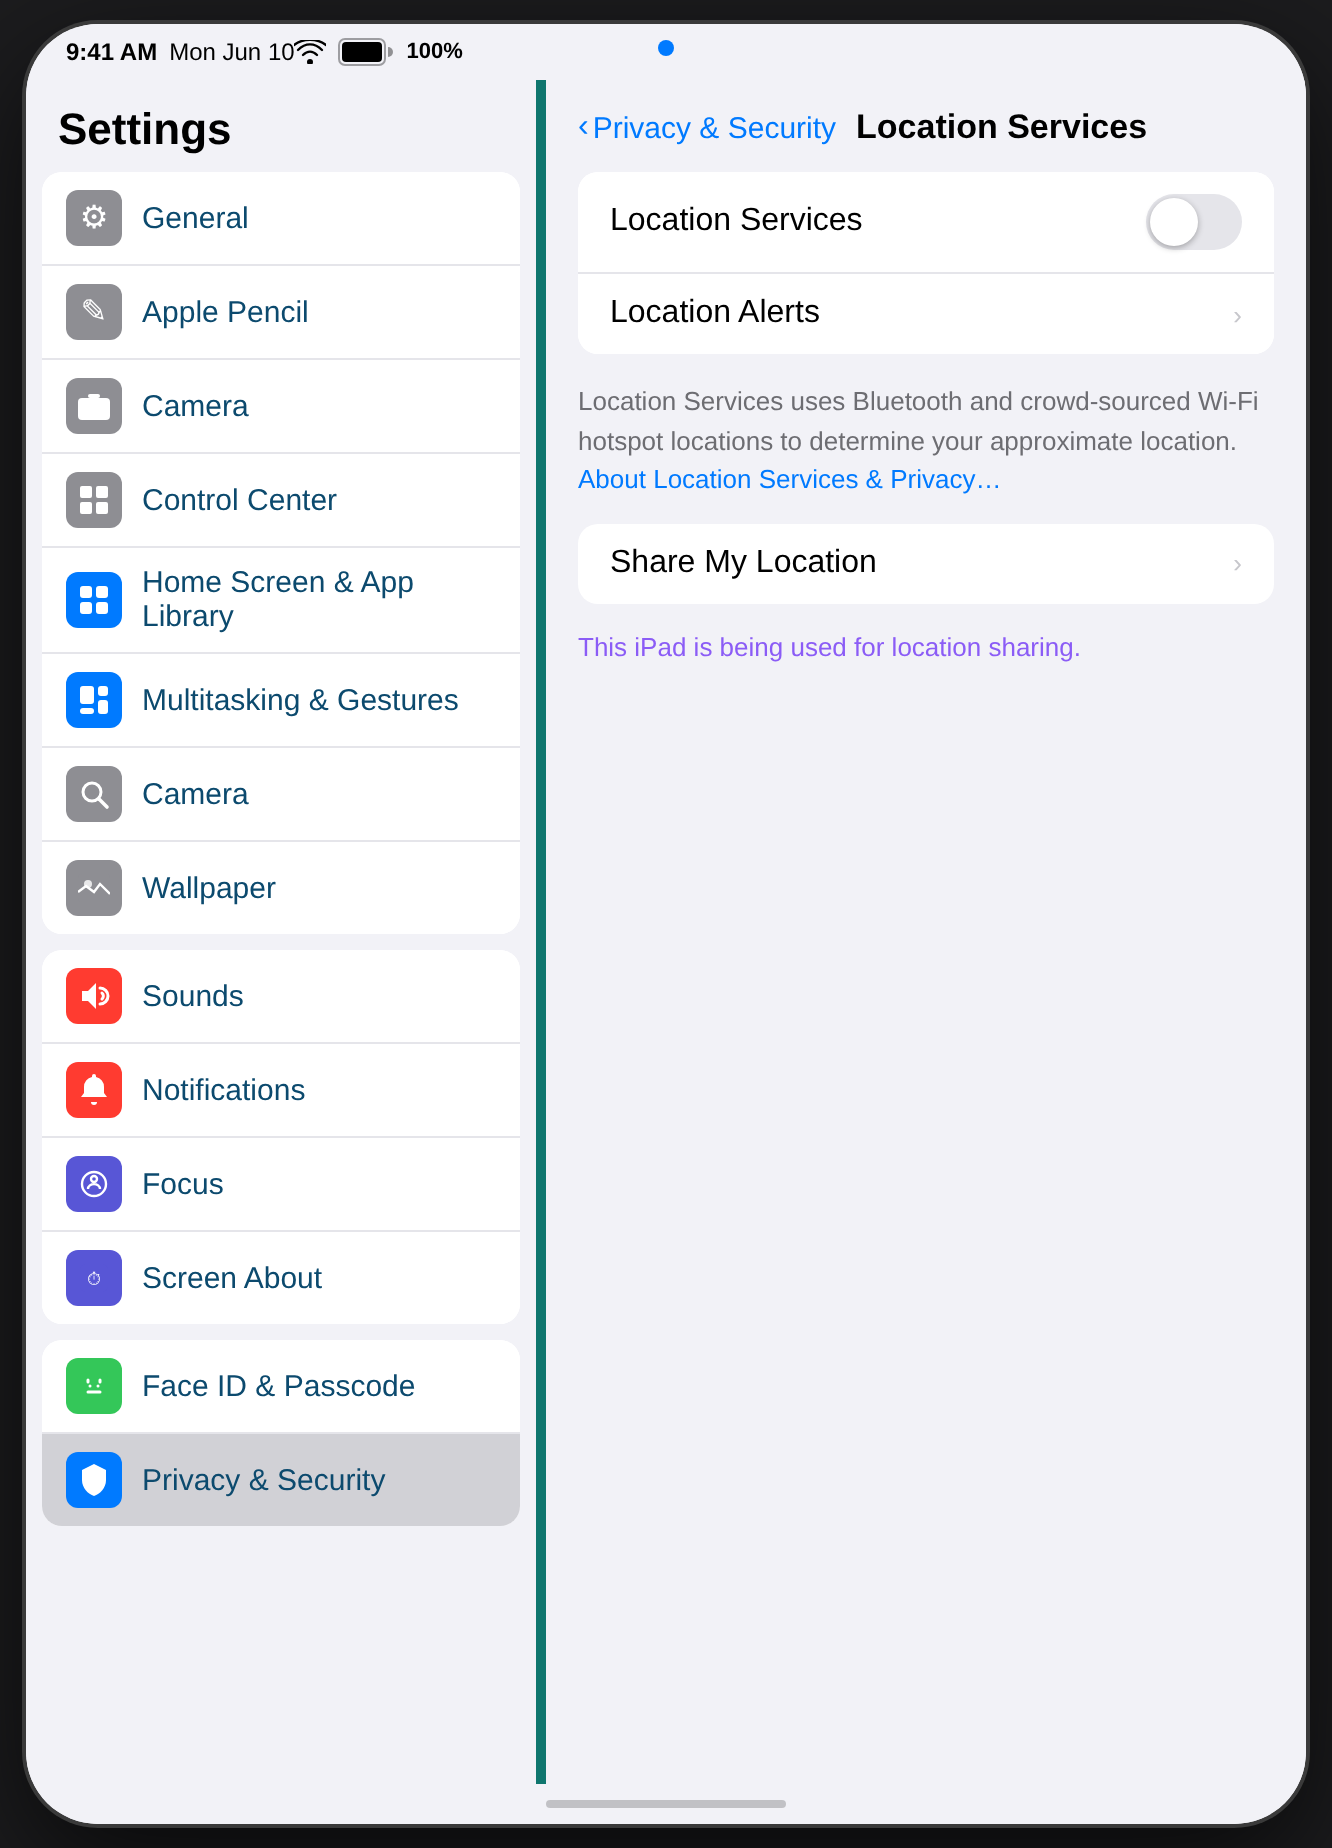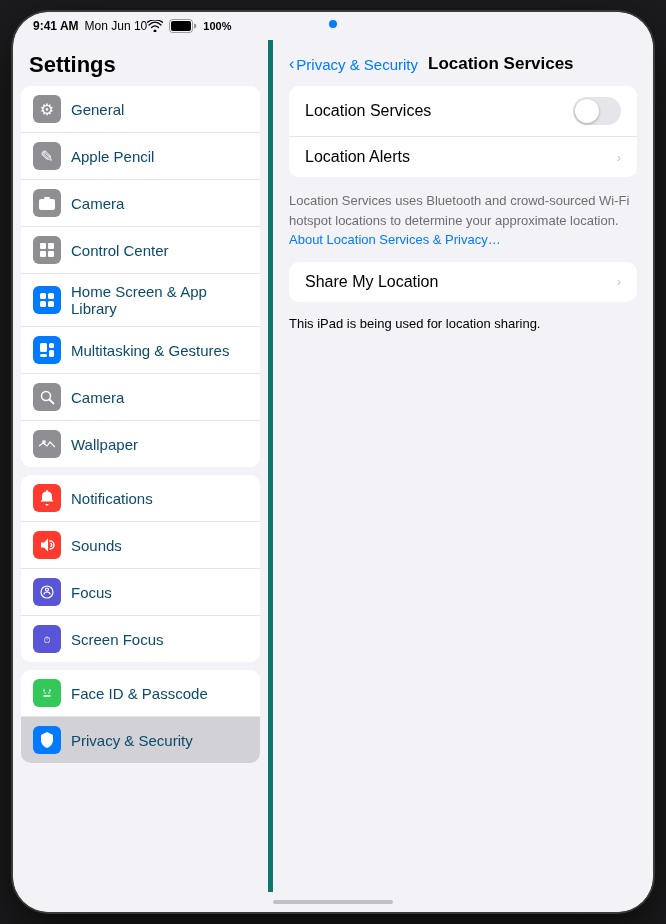--- a/index.html
+++ b/index.html
@@ -197,21 +197,21 @@
       padding: 6px 16px 12px;
       line-height: 1.5;
     }
     .detail-description a {
       color: #007aff;
       text-decoration: none;
     }
 
     .detail-sub-text {
       font-size: 13px;
-      color: #000000;
+      color: #8b5cf6;
       padding: 6px 16px 10px;
     }
 
     
     .home-indicator {
       height: 20px;
       display: flex;
       align-items: center;
       justify-content: center;
       background: #f2f2f7;
@@ -349,54 +349,54 @@
                   <circle cx="5" cy="5" r="2" fill="white" fill-opacity="0.8"></circle>
                   <path d="M0 9l4-3 4 3 3-4 5 5" stroke="white" stroke-width="1.2" fill="none"></path>
                 </svg>
             </div>
             <span class="item-label">Wallpaper</span>
           </div>
         </div>
 
         <div class="sidebar-group">
           <div class="sidebar-item">
-            <div class="item-icon icon-notif">
-              <svg width="14" height="16" viewBox="0 0 14 16" fill="white">
-                  <path d="M7 0a1 1 0 0 1 1 1v.5A5 5 0 0 1 12 6.5v3l1.5 2h-13L2 9.5v-3A5 5 0 0 1 6 1.5V1a1 1 0 0 1 1-1z"></path>
-                  <path d="M5.5 14a1.5 1.5 0 0 0 3 0" fill="white"></path>
-                </svg>
-            </div>
-            <span class="item-label">Notifications</span>
-          </div>
-          <div class="sidebar-item">
             <div class="item-icon icon-sounds">
               <svg width="16" height="14" viewBox="0 0 16 14" fill="white">
                   <path d="M2 4.5h3l4-4v13l-4-4H2z"></path>
                   <path d="M11 3a4 4 0 0 1 0 8" stroke="white" stroke-width="1.5" fill="none" stroke-linecap="round"></path>
                   <path d="M12 5.5a2 2 0 0 1 0 3" stroke="white" stroke-width="1.5" fill="none" stroke-linecap="round"></path>
                 </svg>
             </div>
             <span class="item-label">Sounds</span>
           </div>
           <div class="sidebar-item">
+            <div class="item-icon icon-notif">
+              <svg width="14" height="16" viewBox="0 0 14 16" fill="white">
+                  <path d="M7 0a1 1 0 0 1 1 1v.5A5 5 0 0 1 12 6.5v3l1.5 2h-13L2 9.5v-3A5 5 0 0 1 6 1.5V1a1 1 0 0 1 1-1z"></path>
+                  <path d="M5.5 14a1.5 1.5 0 0 0 3 0" fill="white"></path>
+                </svg>
+            </div>
+            <span class="item-label">Notifications</span>
+          </div>
+          <div class="sidebar-item">
             <div class="item-icon icon-focus">
               <svg width="14" height="14" viewBox="0 0 14 14" fill="white">
                   <path d="M7 1a6 6 0 1 0 0 12A6 6 0 0 0 7 1zm0 2a1.5 1.5 0 0 0 0 3 1.5 1.5 0 0 0 0-3zm-3 6.5c0-1.5 1.5-2.5 3-2.5s3 1 3 2.5" fill="none" stroke="white" stroke-width="1.2"></path>
                 </svg>
             </div>
             <span class="item-label">Focus</span>
           </div>
           <div class="sidebar-item">
             <div class="item-icon icon-screentime">
               <svg width="14" height="14" viewBox="0 0 14 14" fill="white">
                   <rect x="0" y="0" width="14" height="14" rx="3" fill="#5856d6"></rect>
                   <text x="7" y="10.5" text-anchor="middle" font-size="9" fill="white" font-family="sans-serif">⏱</text>
                 </svg>
             </div>
-            <span class="item-label">Screen Focus</span>
+            <span class="item-label">Screen About</span>
           </div>
         </div>
 
         <div class="sidebar-group">
           <div class="sidebar-item">
             <div class="item-icon icon-faceid">
               <svg width="16" height="16" viewBox="0 0 16 16" fill="none">
                   <rect x="1" y="1" width="14" height="14" rx="3" fill="#34c759"></rect>
                   <path d="M5 5v1M11 5v1M5 11h6M6 8h.01M10 8h.01" stroke="white" stroke-width="1.5" stroke-linecap="round"></path>
                 </svg>

